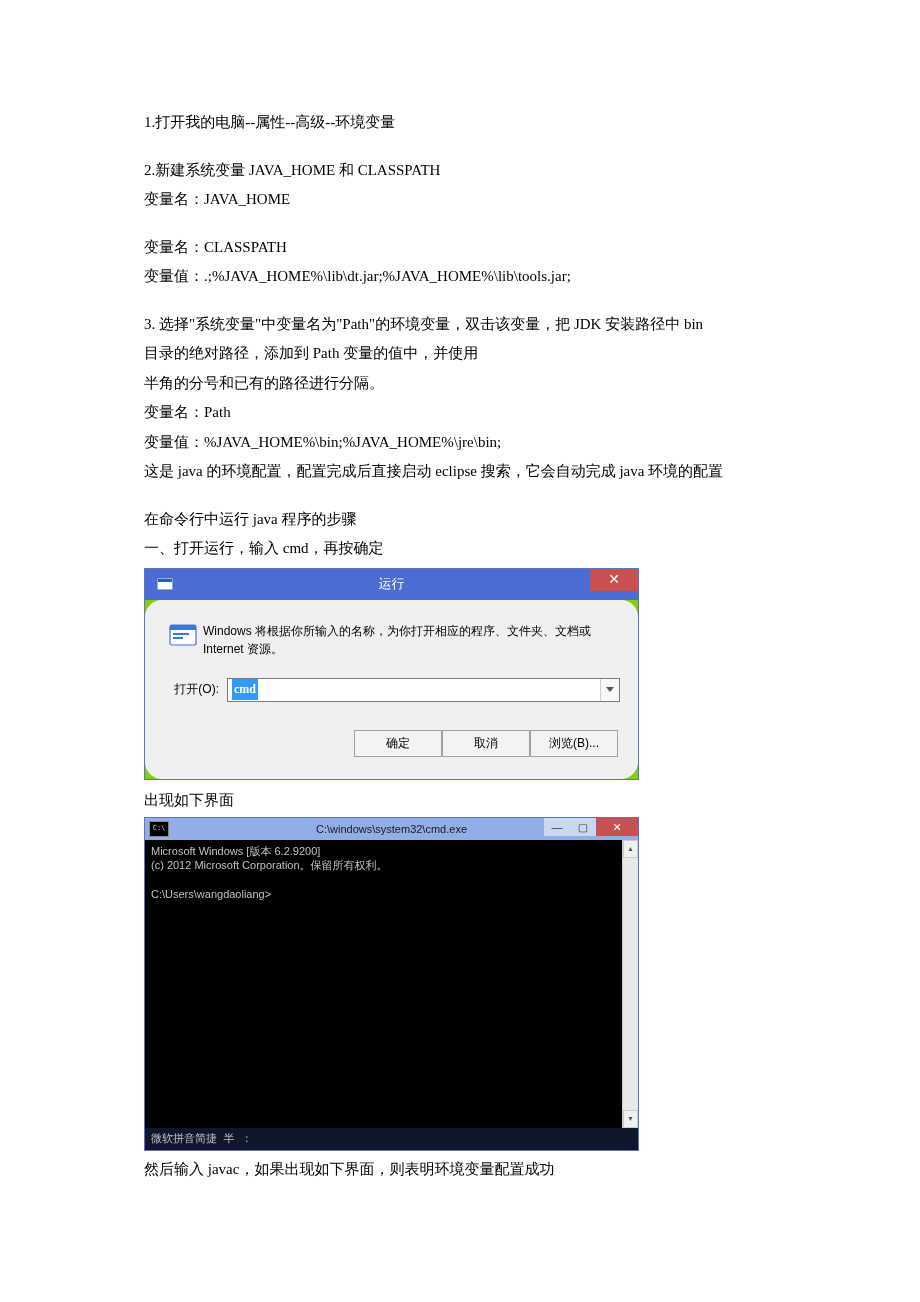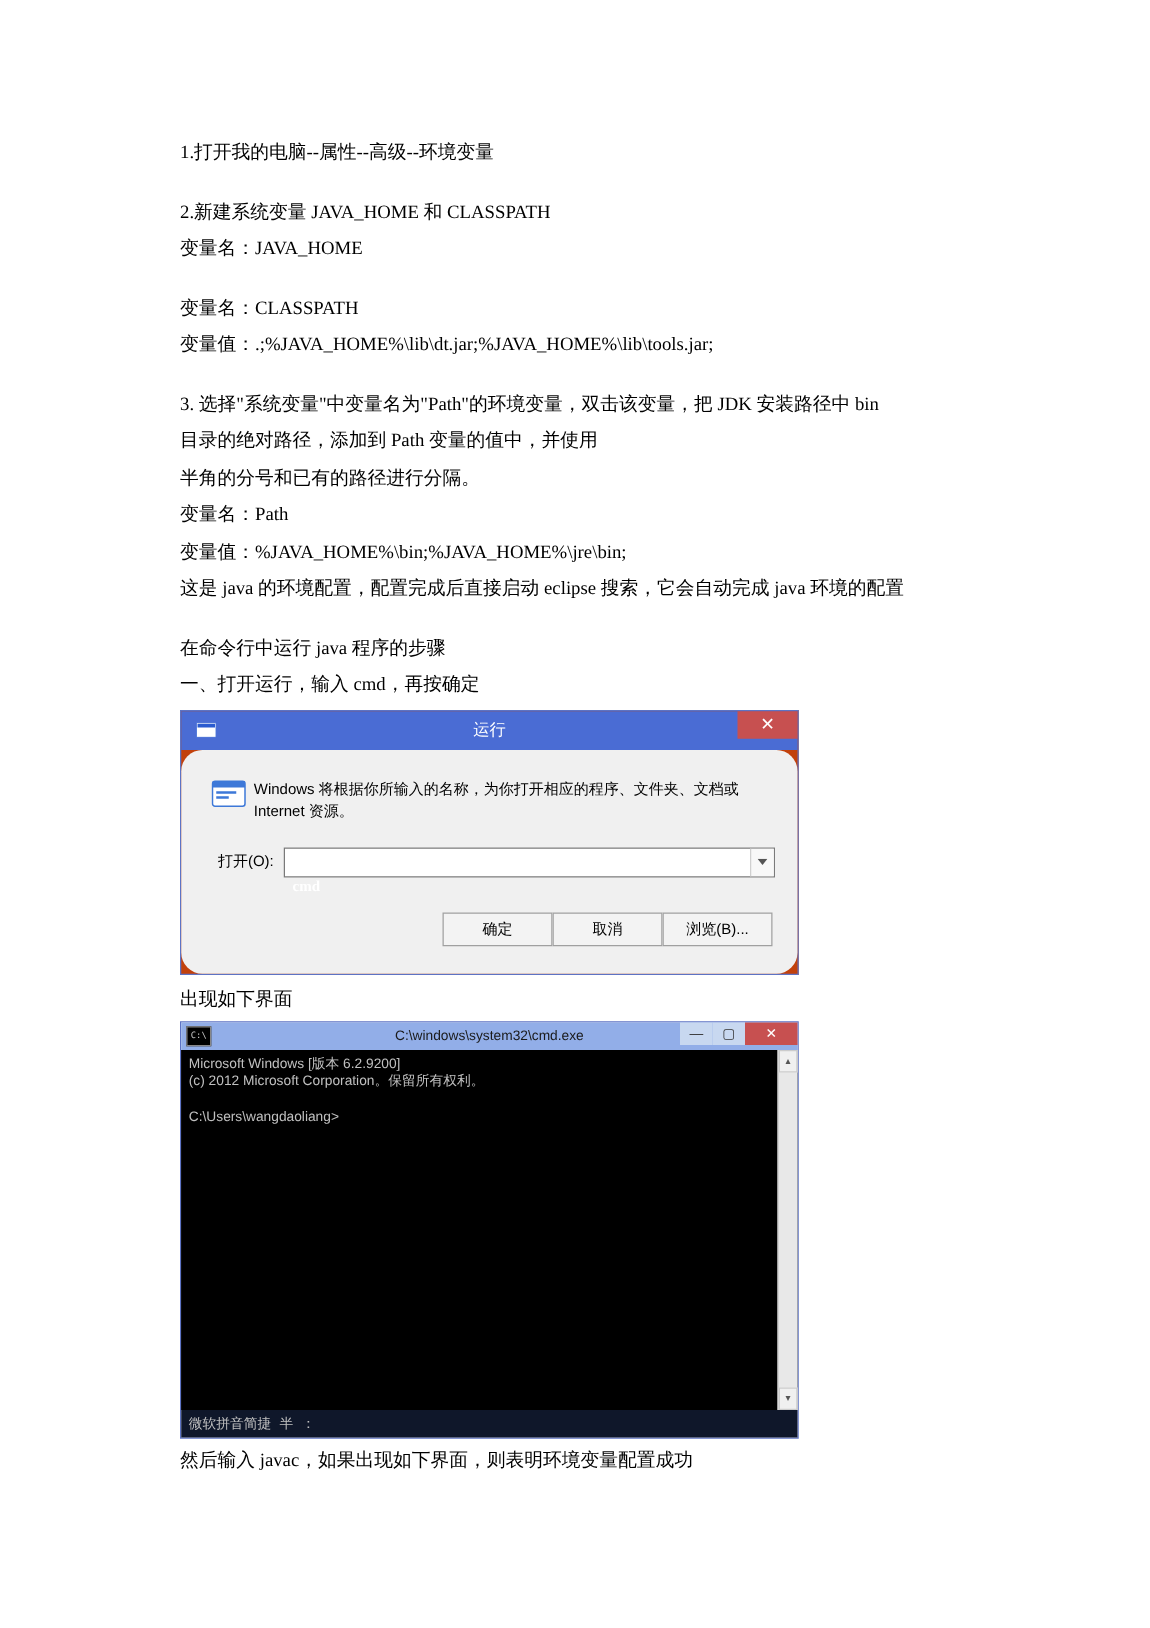--- a/index.html
+++ b/index.html
@@ -23,21 +23,21 @@
     margin: 0 0 4px 0;
   }
   .gap {
     height: 18px;
   }
 
   
   .run-dialog {
     width: 493px;
     border: 1px solid #5d73c4;
-    background: #c2410c;
+    background: #84cc16;
     font-family: "Microsoft YaHei", "SimSun", sans-serif;
     font-size: 12px;
     margin-top: 6px;
   }
   .run-titlebar {
     height: 31px;
     background: #4a6cd4;
     display: flex;
     align-items: center;
     position: relative;
@@ -106,22 +106,23 @@
   }
   .run-combo {
     flex: 1;
     display: flex;
     border: 1px solid #7a7a7a;
     background: #fff;
     height: 22px;
   }
   .run-combo-input {
     flex: 1;
-    padding: 20px 4px;
-    display: flex;
+    padding: 2px 4px;
+    display: flex;
+    align-items: center;
     font-weight: bold;
   }
   .run-combo-value {
     background: #3399ff;
     color: #fff;
     padding: 0 2px;
     font-family: "SimSun", serif;
   }
   .run-combo-arrow {
     width: 18px;

